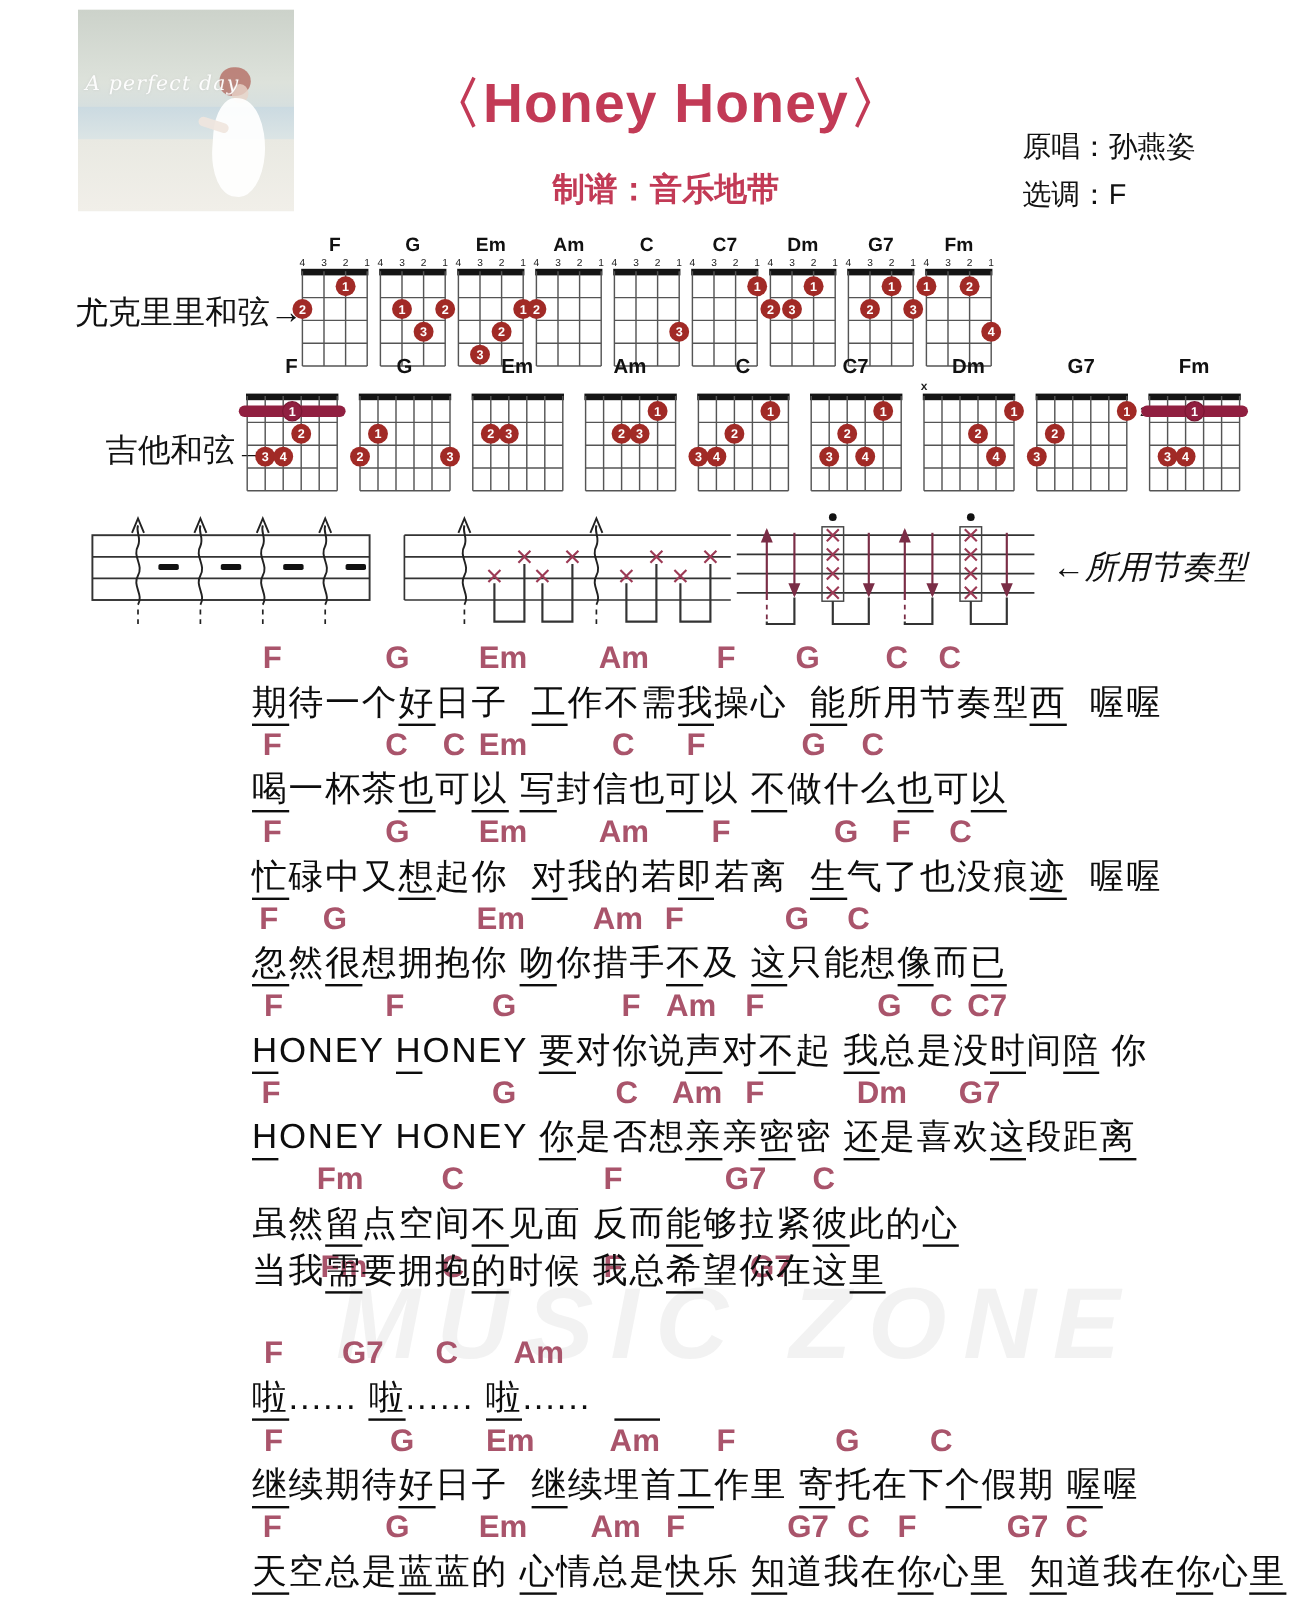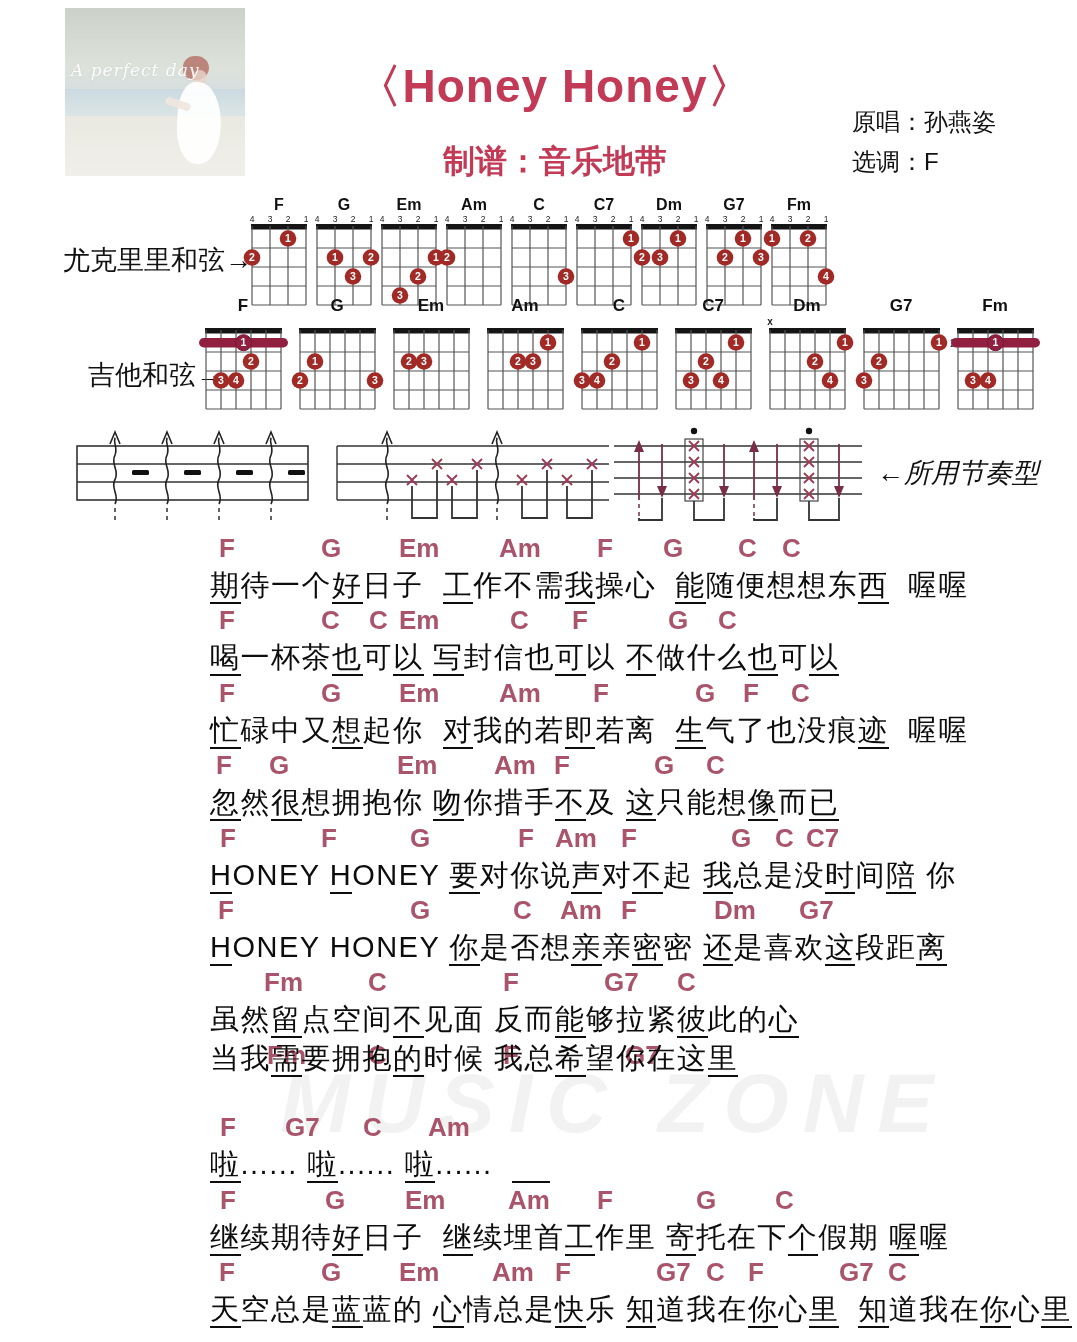--- a/index.html
+++ b/index.html
@@ -12,21 +12,21 @@
   .album{position:absolute;left:65px;top:8px;width:180px;height:168px;overflow:hidden;background:#eef0ec;}
   .album .hill{position:absolute;left:0;top:0;width:100%;height:52%;background:linear-gradient(180deg,#ccd2ca 0%,#dde2db 70%,#d4dee0 100%);}
   .album .sea{position:absolute;left:0;top:48%;width:100%;height:20%;background:linear-gradient(180deg,#cbdae1,#dfe7e6);}
   .album .beach{position:absolute;left:0;top:64%;width:100%;height:36%;background:linear-gradient(180deg,#e9e9e2,#f1efe9);}
   .album .hair{position:absolute;left:118px;top:48px;width:26px;height:24px;border-radius:48% 52% 55% 45%;background:#b2655c;opacity:.75;}
   .album .face{position:absolute;left:128px;top:62px;width:14px;height:16px;border-radius:50%;background:#e9d5c9;opacity:.8;}
   .album .dress{position:absolute;left:112px;top:74px;width:44px;height:82px;border-radius:40% 60% 48% 52%;background:rgba(255,255,255,.92);transform:rotate(4deg);}
   .album .arm{position:absolute;left:100px;top:92px;width:26px;height:8px;border-radius:4px;background:rgba(240,230,222,.9);transform:rotate(18deg);}
   .album .script{position:absolute;left:6px;top:52px;font-family:"DejaVu Serif",serif;font-style:italic;font-size:17px;color:rgba(255,255,255,.95);letter-spacing:1px;text-shadow:0 0 2px rgba(180,180,180,.4);}
   .title{position:absolute;left:260px;top:56px;width:590px;text-align:center;font-size:46px;font-weight:bold;letter-spacing:1px;}
-  .arranger{position:absolute;left:260px;top:140px;width:590px;text-align:center;font-size:32px;font-weight:bold;}
+  .arranger{position:absolute;left:260px;top:140px;width:590px;text-align:center;font-size:27px;font-weight:bold;}
   .singer{position:absolute;left:852px;top:106px;font-size:24px;}
   .keyline{position:absolute;left:852px;top:146px;font-size:24px;}
   
   .rowlabel{position:absolute;font-size:27px;color:#111;}
   
   .diag{position:absolute;}
   .diag .dname{position:absolute;left:0;top:0;text-align:center;font-weight:bold;color:#111;}
   .udiag .dname{width:64px;font-size:16px;}
   .gdiag .dname{width:86px;font-size:17px;}
   .diag svg{position:absolute;left:0;overflow:visible;}
@@ -573,21 +573,21 @@
         <div class="chordrow" style="top: 533px;">
           <span class="chord" style="left: 219px; color: rgb(169, 84, 107);">F</span>
           <span class="chord" style="left: 321px; color: rgb(169, 84, 107);">G</span>
           <span class="chord" style="left: 399px; color: rgb(169, 84, 107);">Em</span>
           <span class="chord" style="left: 499px; color: rgb(169, 84, 107);">Am</span>
           <span class="chord" style="left: 597px; color: rgb(169, 84, 107);">F</span>
           <span class="chord" style="left: 663px; color: rgb(169, 84, 107);">G</span>
           <span class="chord" style="left: 738px; color: rgb(169, 84, 107);">C</span>
           <span class="chord" style="left: 782px; color: rgb(169, 84, 107);">C</span>
         </div>
-        <div class="lyricrow" style="top: 566px; left: 210px;"><span class="u">期</span><span>待一个</span><span class="u">好</span><span>日子</span><span>  </span><span class="u">工</span><span>作不需</span><span class="u">我</span><span>操心</span><span>  </span><span class="u">能</span><span>随便想想东</span><span class="u">西</span><span>  喔喔</span></div>
+        <div class="lyricrow" style="top: 566px; left: 210px;"><span class="u">期</span><span>待一个</span><span class="u">好</span><span>日子</span><span>  </span><span class="u">工</span><span>作不需</span><span class="u">我</span><span>操心</span><span>  </span><span class="u">能</span><span>所用节奏型</span><span class="u">西</span><span>  喔喔</span></div>
         <div class="chordrow" style="top: 605px;">
           <span class="chord" style="left: 219px; color: rgb(169, 84, 107);">F</span>
           <span class="chord" style="left: 321px; color: rgb(169, 84, 107);">C</span>
           <span class="chord" style="left: 369px; color: rgb(169, 84, 107);">C</span>
           <span class="chord" style="left: 399px; color: rgb(169, 84, 107);">Em</span>
           <span class="chord" style="left: 510px; color: rgb(169, 84, 107);">C</span>
           <span class="chord" style="left: 572px; color: rgb(169, 84, 107);">F</span>
           <span class="chord" style="left: 668px; color: rgb(169, 84, 107);">G</span>
           <span class="chord" style="left: 718px; color: rgb(169, 84, 107);">C</span>
         </div>

